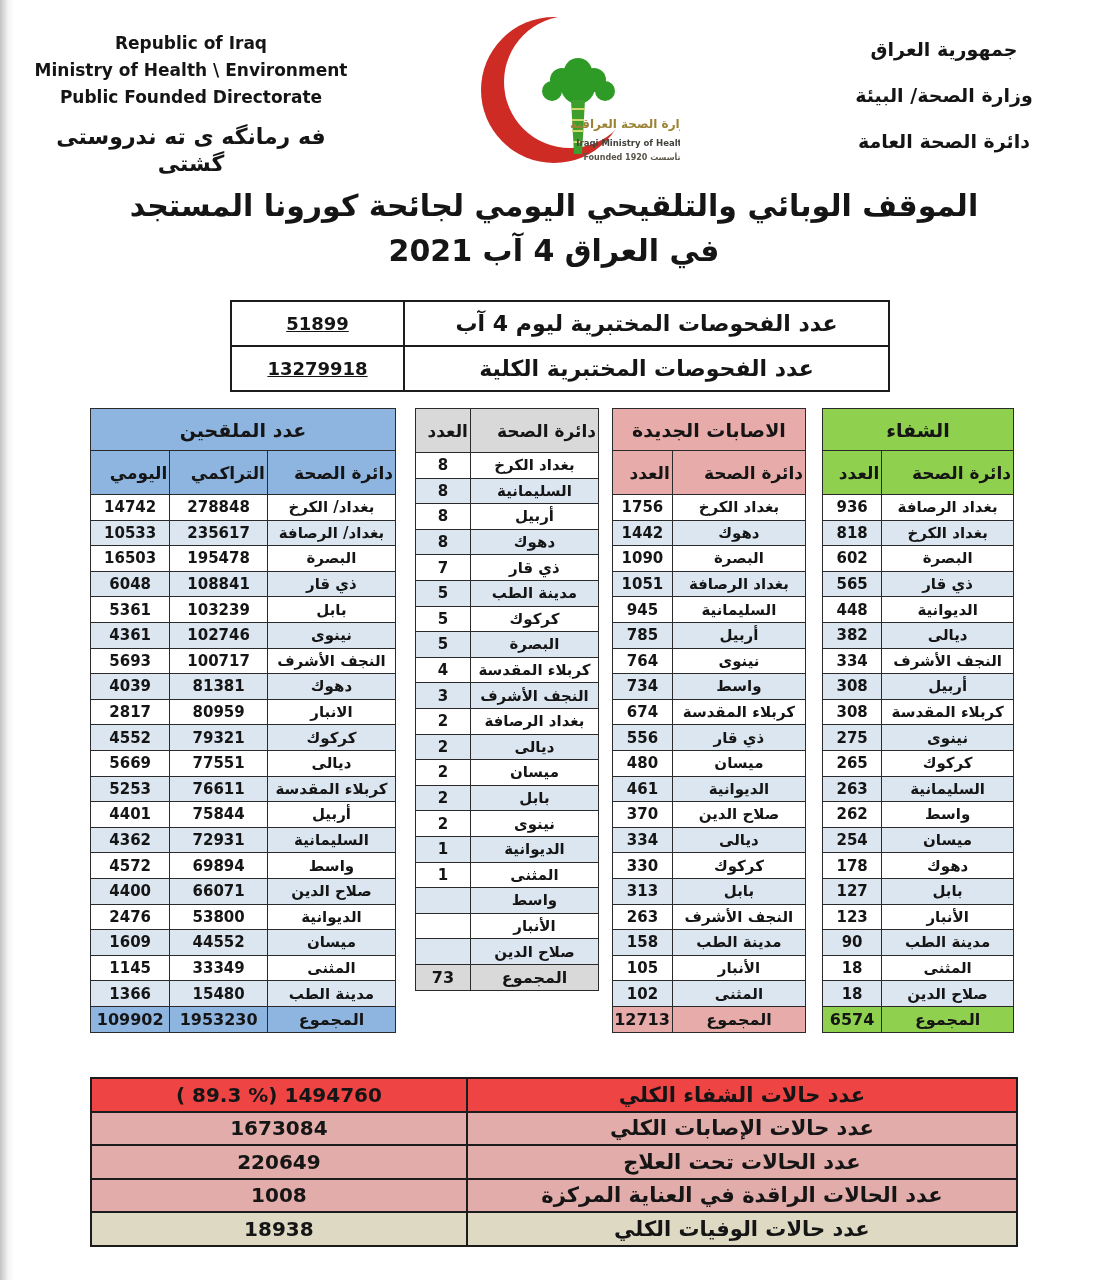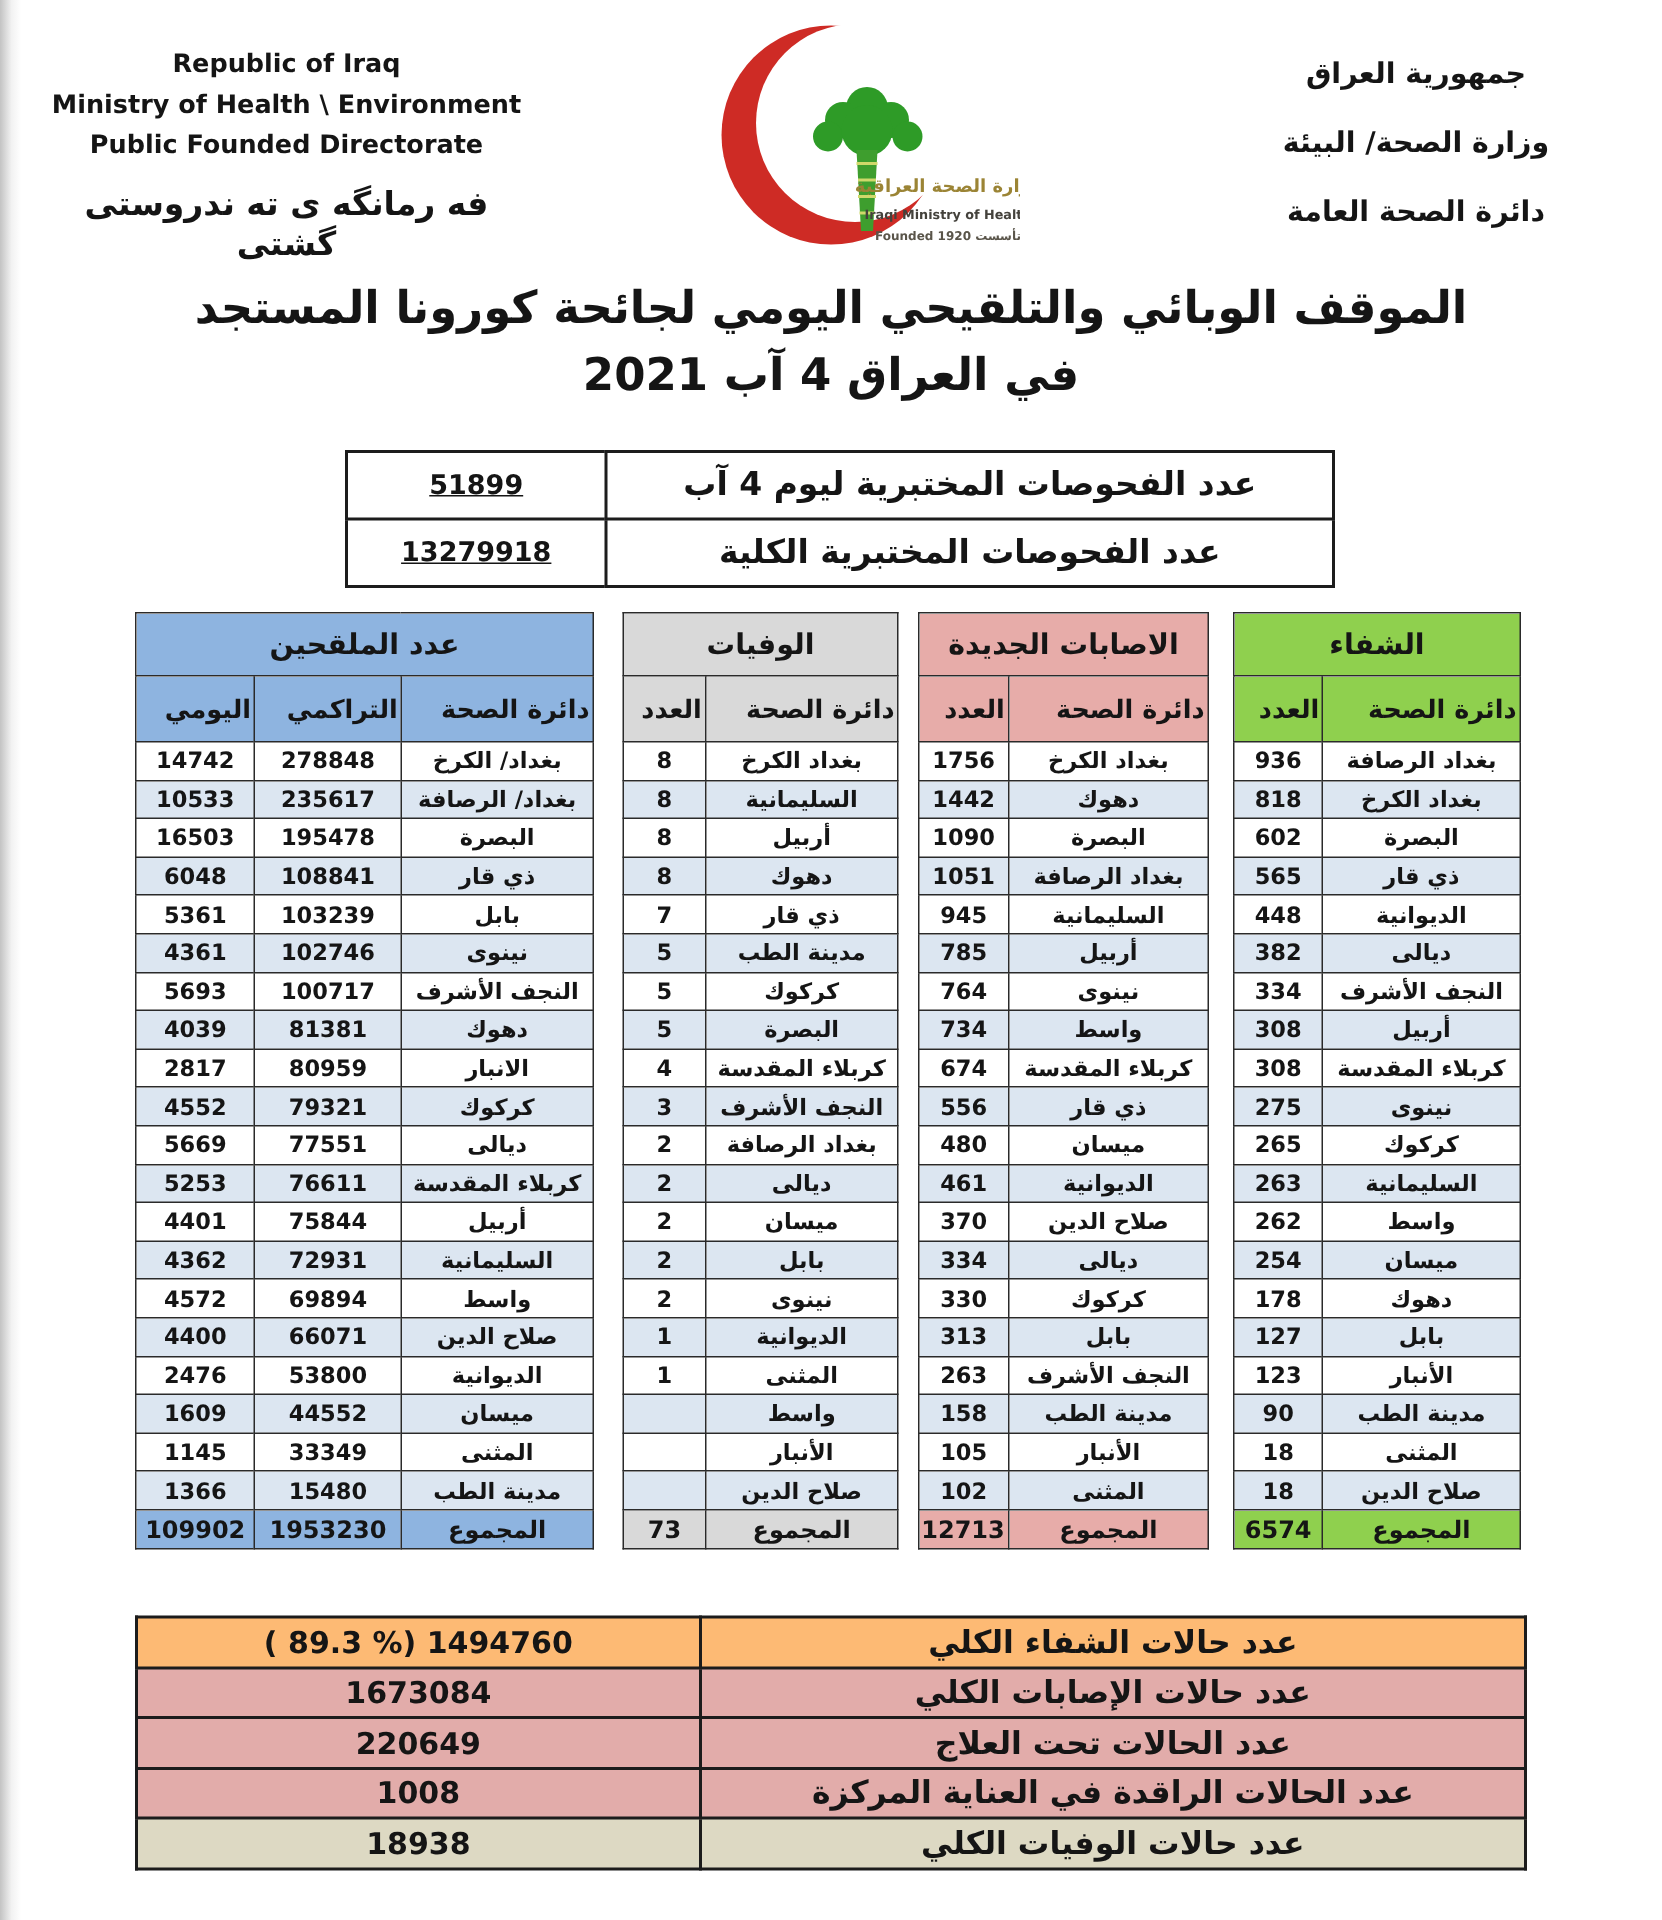--- a/index.html
+++ b/index.html
@@ -43,21 +43,21 @@
   .t-blue .title-row th,.t-blue .cols th,.t-blue tfoot td{background:#8EB4E0;margin-left:14px;}
   .t-gray .title-row th,.t-gray .cols th,.t-gray tfoot td{background:#D9D9D9;}
   .t-pink .title-row th,.t-pink .cols th,.t-pink tfoot td{background:#E7ACA9;}
   .t-green .title-row th,.t-green .cols th,.t-green tfoot td{background:#8FD04E;}
   
   .summary{position:absolute;left:90px;top:1077px;width:928px;direction:rtl;}
   .summary td{border:2.5px solid #1c1c1c;height:29.5px;font-weight:bold;
     text-align:center;vertical-align:middle;}
   .summary .lbl{width:59.5%;font-size:21px;}
   .summary .val{width:40.5%;font-size:20px;direction:ltr;}
-  .row-green td{background:#fdba74;}
+  .row-green td{background:#ef4444;}
   .row-pink td{background:#E2ACAA;}
   .row-beige td{background:#DDD9C3;}
 </style>
 </head>
 <body>
 
 <div class="photo-edge"></div>
 
 <div class="hdr-en">
   <div>Republic of Iraq</div>
@@ -241,23 +241,20 @@
     </tr>
   </tfoot>
 </table>
 
 <table id="tbl-death" class="gov t-gray">
   <colgroup>
       <col style="width:70%">
       <col style="width:30%">
     </colgroup>
   <thead>
-    <tr class="title-row">
-      <th colspan="2">الوفيات</th>
-    </tr>
     <tr class="cols">
       <th>دائرة الصحة</th>
       <th>العدد</th>
     </tr>
   </thead>
   <tbody>
       <tr>
         <td>بغداد الكرخ</td>
         <td>8</td>
       </tr>

